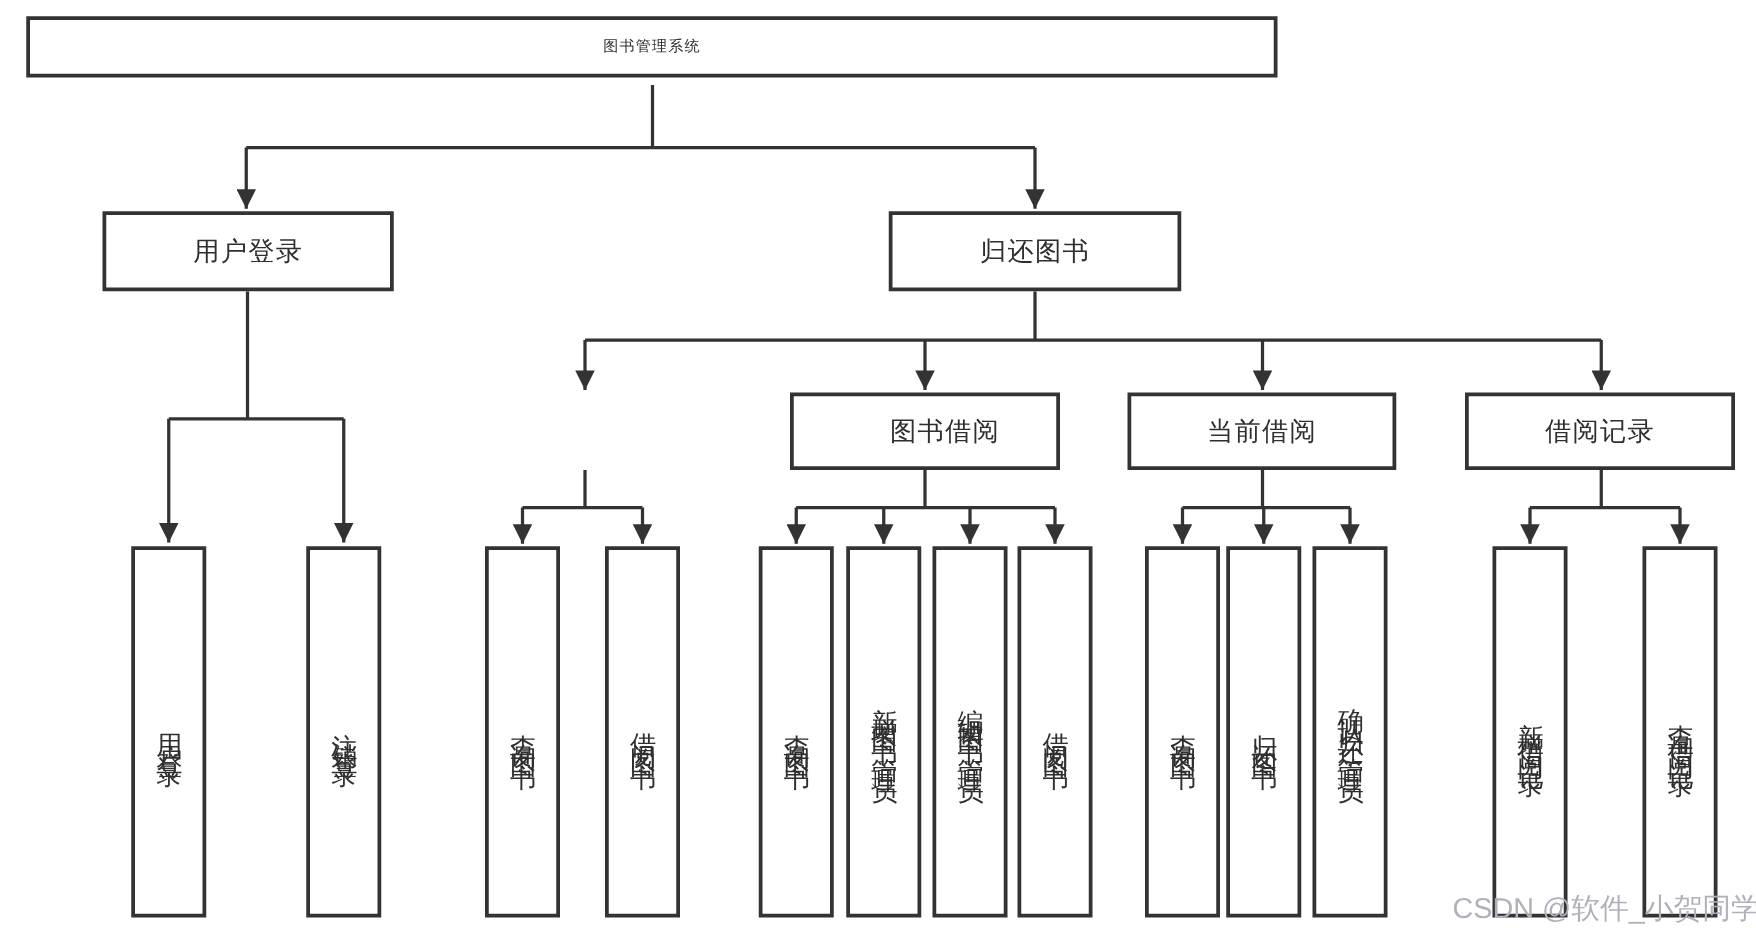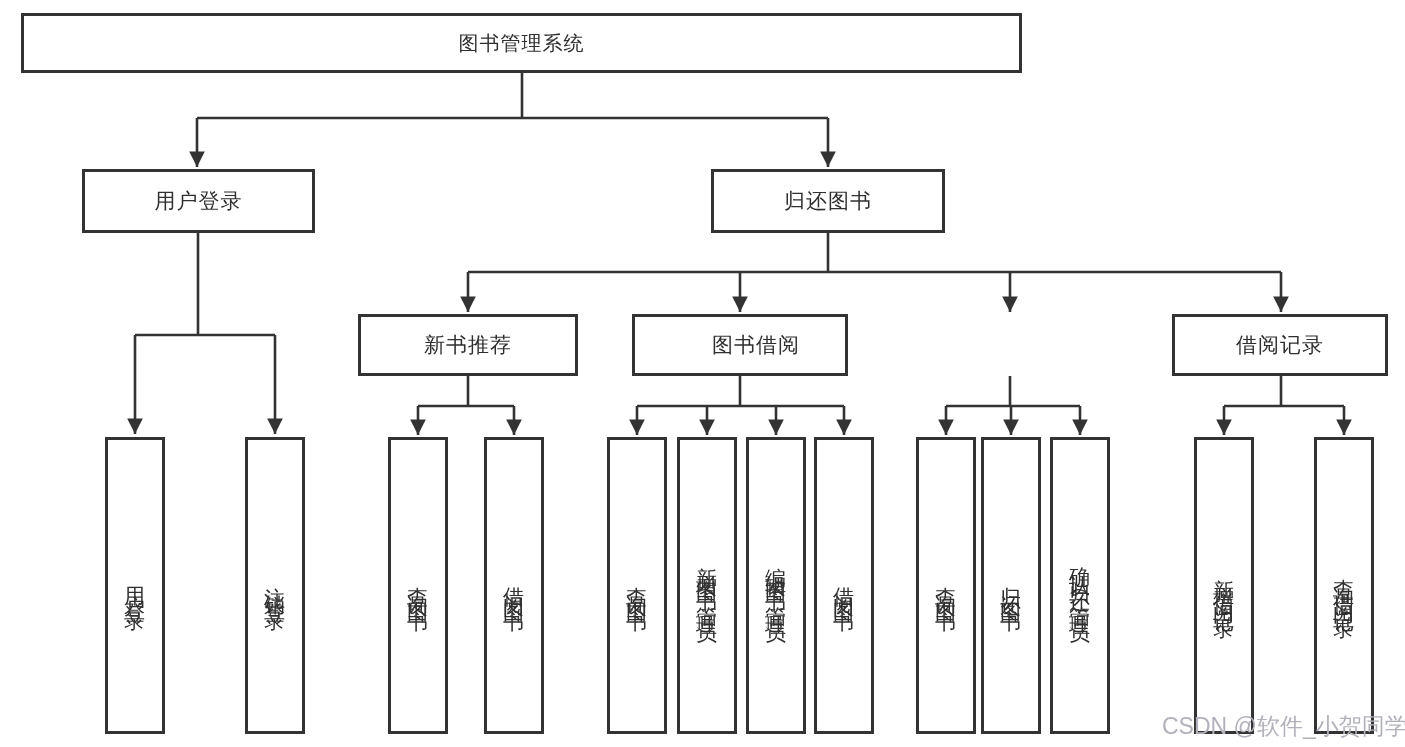--- a/index.html
+++ b/index.html
@@ -17,21 +17,21 @@
     box-sizing:border-box;
     border:3px solid #333333;
     background:#ffffff;
     display:flex;
     align-items:center;
     justify-content:center;
     text-align:center;
     z-index:2;
   }
   .h-label{font-size:21px;letter-spacing:1px;}
-  .root{left:21px;top:13px;width:1001px;height:60px;font-size:20px;}
+  .root{left:21px;top:13px;width:1001px;height:49px;font-size:12px;}
   .lvl2-user{left:82px;top:169px;width:233px;height:64px;}
   .lvl2-book{left:711px;top:169px;width:234px;height:64px;}
   .lvl3{top:314px;height:62px;}
   .lvl3-newbook{left:358px;width:220px;}
   .lvl3-borrow{left:632px;width:216px;padding-left:32px;}
   .lvl3-current{left:902px;width:215px;}
   .lvl3-records{left:1172px;width:216px;}
   .leaf{
     top:437px;height:297px;width:60px;
   }
@@ -117,25 +117,25 @@
     <span>图书管理系统</span>
   </div>
 
   <div class="box lvl2-user h-label">
     <span>用户登录</span>
   </div>
   <div class="box lvl2-book h-label">
     <span>归还图书</span>
   </div>
 
-  <div class="box lvl3 lvl3-newbook h-label">
-    <span>新书推荐</span>
-  </div>
   <div class="box lvl3 lvl3-borrow h-label">
     <span>图书借阅</span>
+  </div>
+  <div class="box lvl3 lvl3-current h-label">
+    <span>当前借阅</span>
   </div>
   <div class="box lvl3 lvl3-records h-label">
     <span>借阅记录</span>
   </div>
 
   <div class="box leaf leaf-u1">
     <span class="vtext">用户登录</span>
   </div>
   <div class="box leaf leaf-u2">
     <span class="vtext">注销登录</span>

